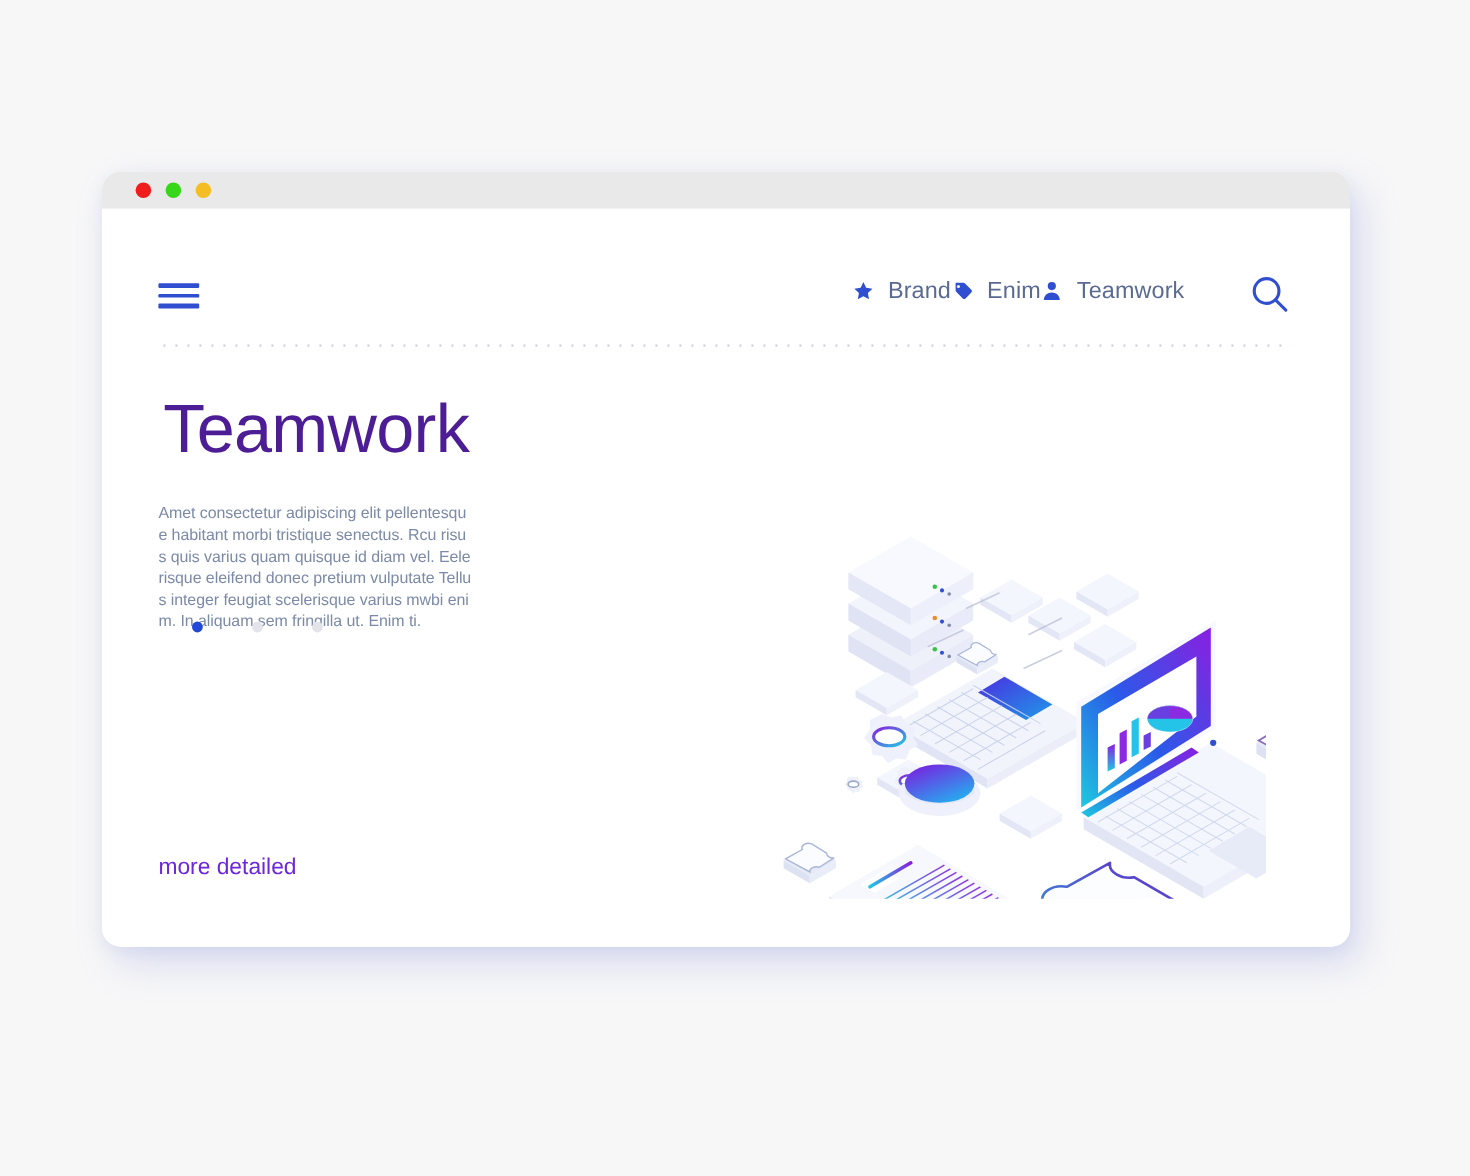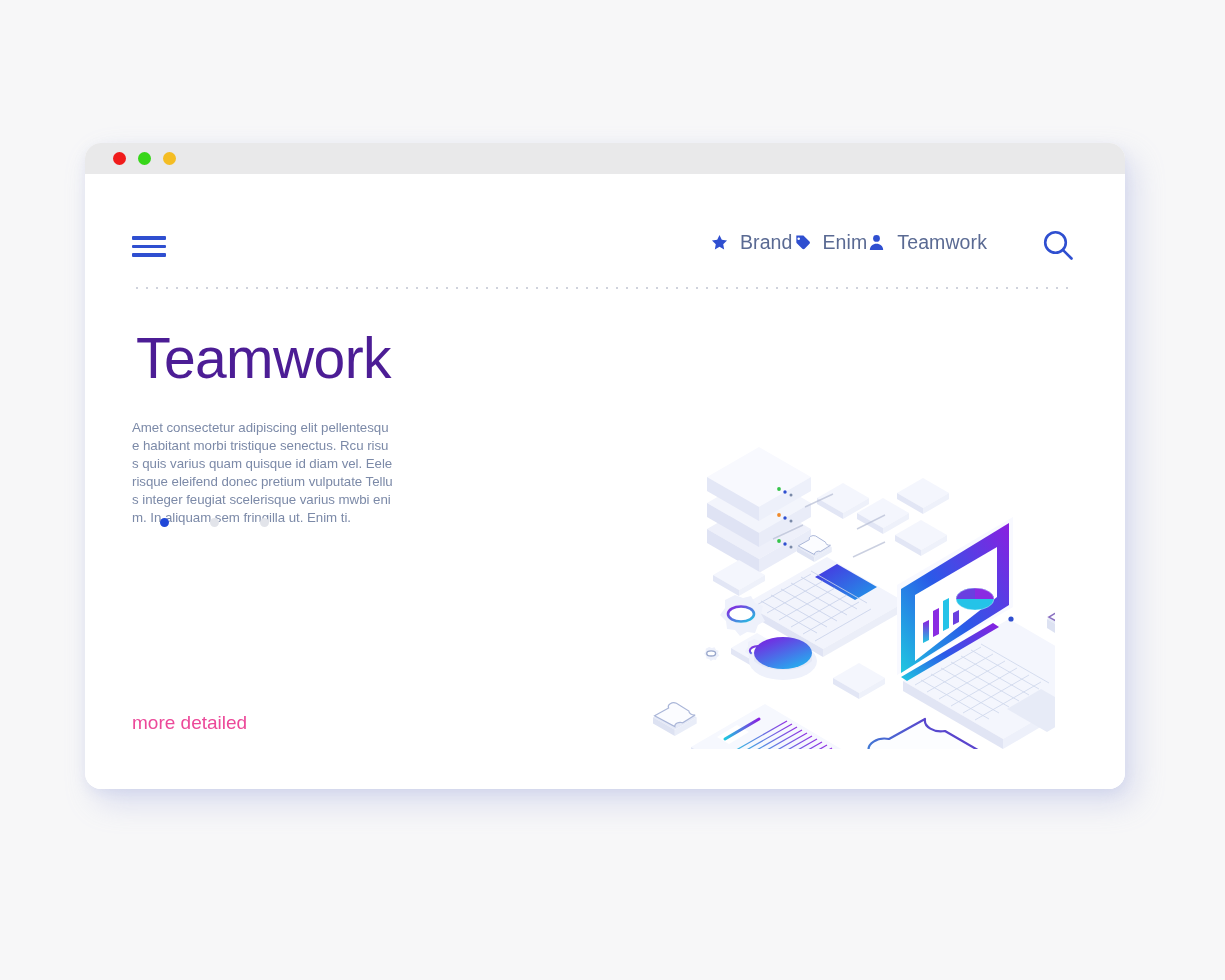--- a/index.html
+++ b/index.html
@@ -180,21 +180,21 @@
     background: #e2e4ea;
     cursor: pointer;
   }
   .pager-dot.active { background: #2148d8; }
 
   .more-link {
     position: absolute;
     left: 47px;
     top: 538px;
     font-size: 19px;
-    color: #ec4899;
+    color: #6d28d9;
     text-decoration: none;
     cursor: pointer;
   }
 
   
   .illustration {
     position: absolute;
     left: 510px;
     top: 125px;
     width: 460px;

